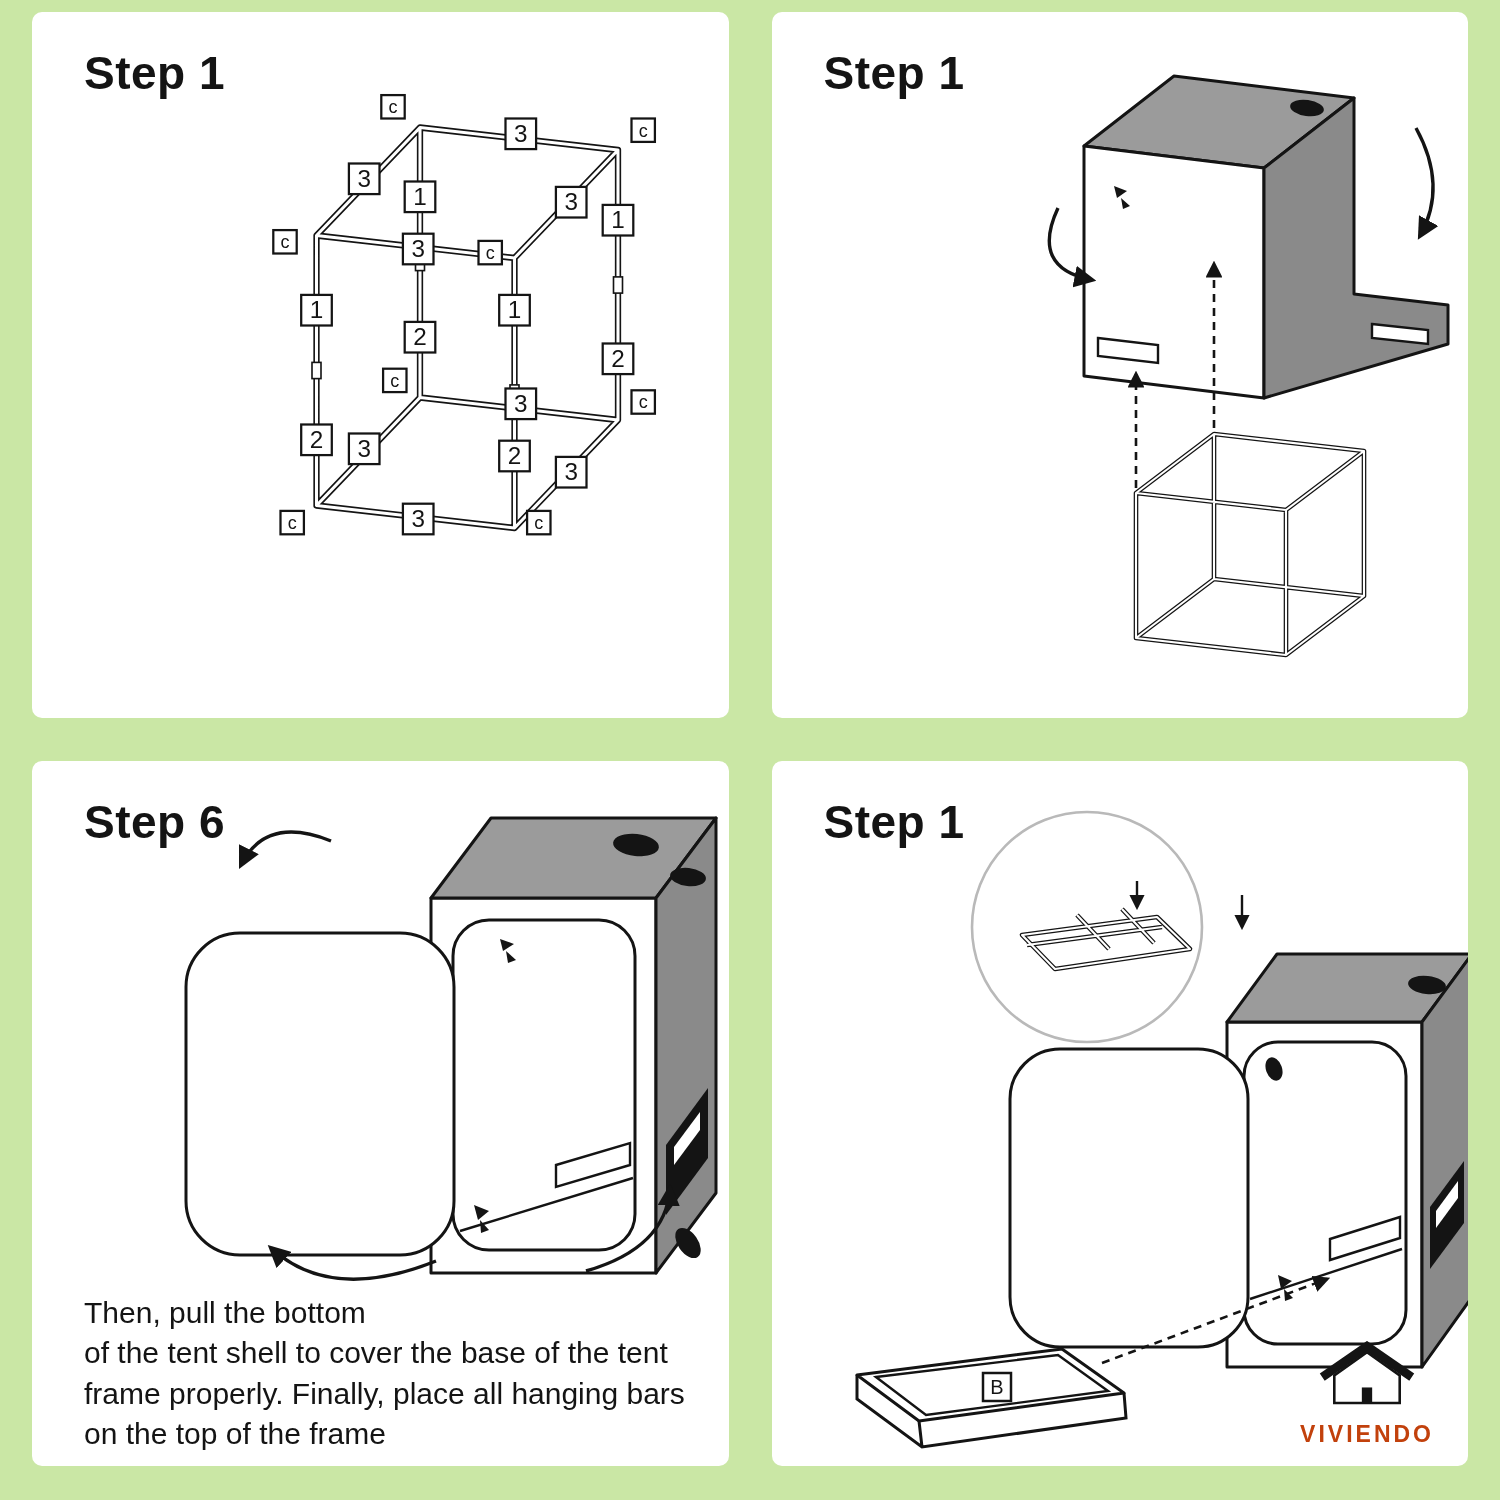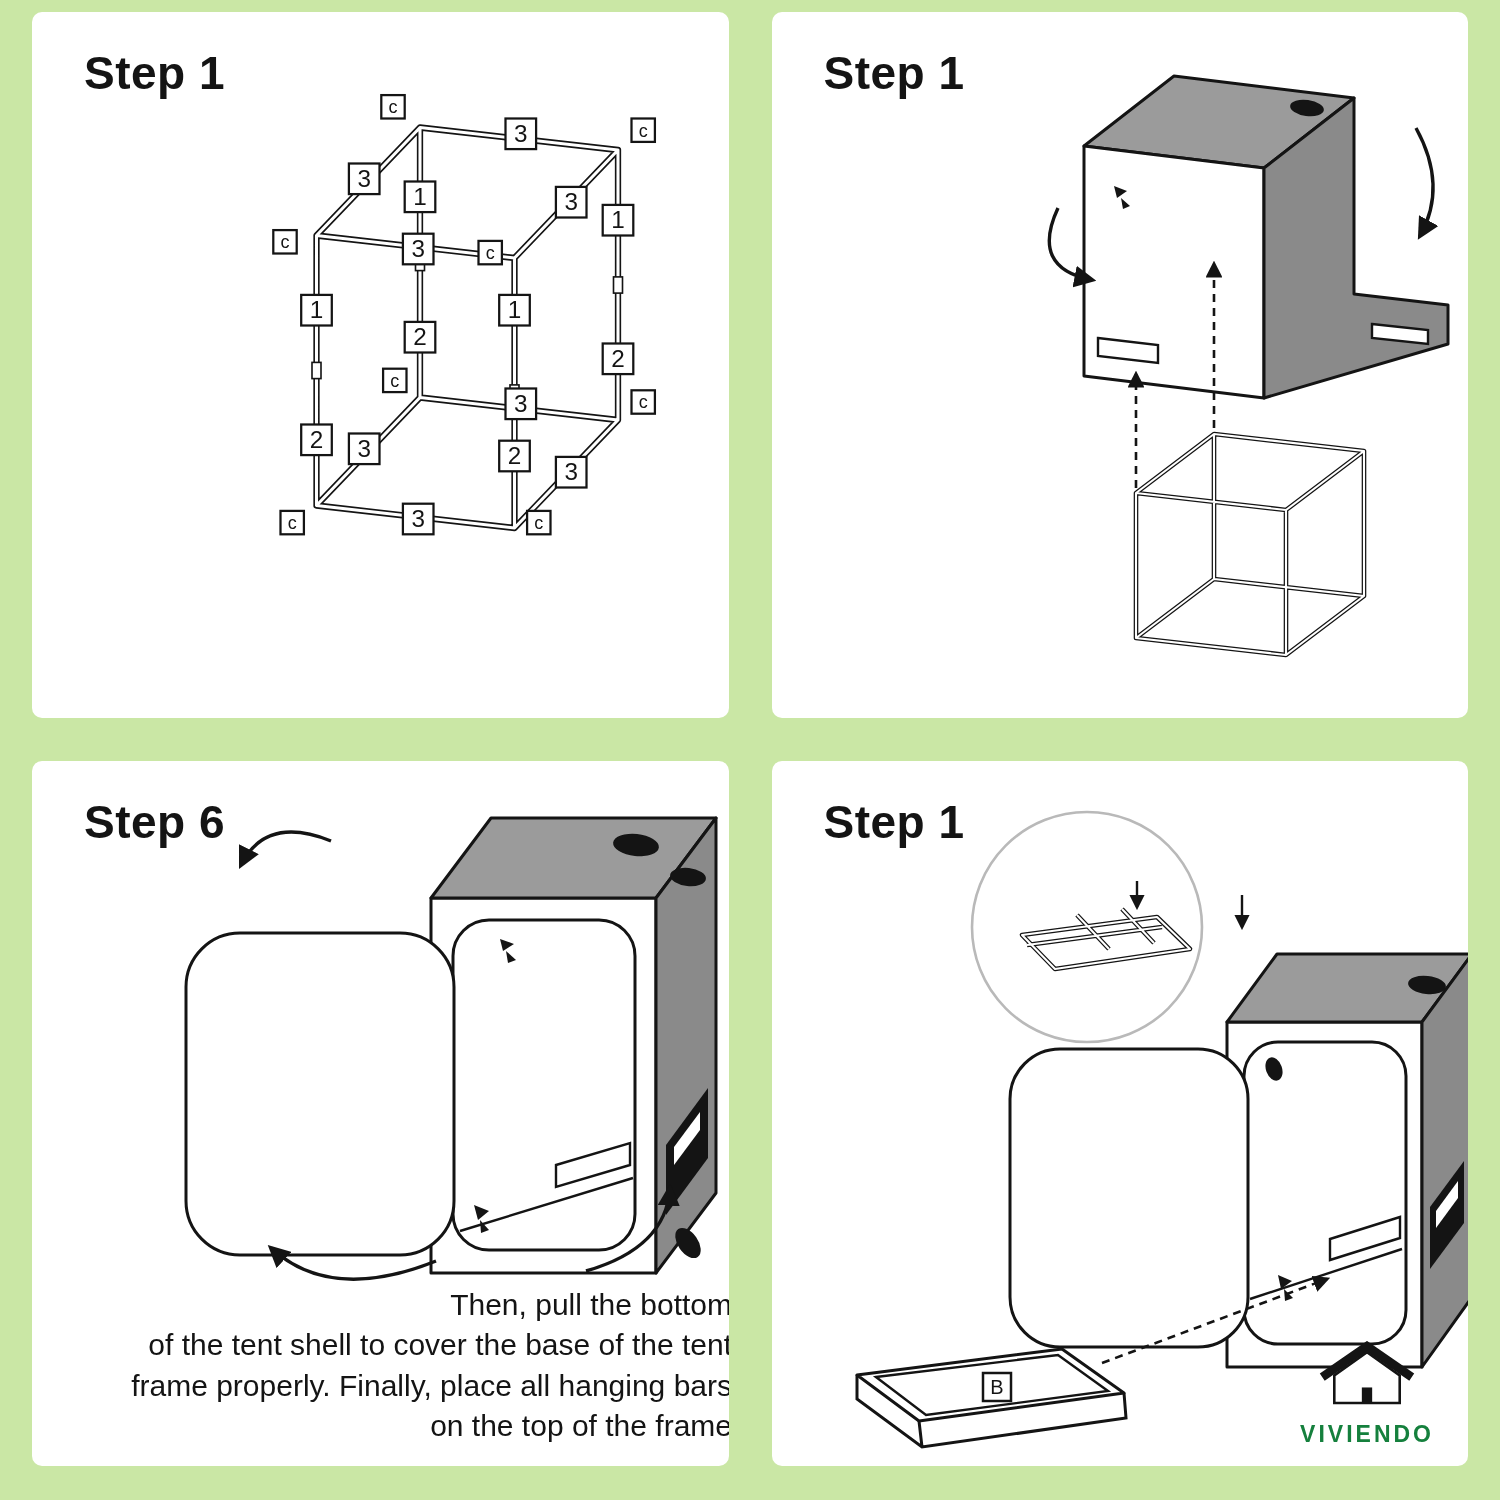--- a/index.html
+++ b/index.html
@@ -28,24 +28,24 @@
     font-size:46px;font-weight:bold;color:#141414;letter-spacing:.5px;
   }
   .caption{
     color:#141414;font-size:31px;line-height:1.34;white-space:pre-line;
   }
   .s1-svg{position:absolute;top:66px;left:118px;width:576px;height:540px;}
   .s1-cap{position:absolute;left:52px;bottom:28px;}
   .s2-svg{position:absolute;top:24px;right:14px;width:430px;height:680px;}
   .s2-cap{position:absolute;left:30px;top:404px;width:372px;font-size:30px;}
   .s3-svg{position:absolute;top:32px;left:4px;width:700px;height:540px;}
-  .s3-cap{position:absolute;left:52px;bottom:20px;width:648px;font-size:30px;text-align:right;}
+  .s3-cap{position:absolute;left:52px;bottom:12px;width:648px;font-size:30px;}
   .s4-svg{position:absolute;top:16px;left:0px;width:702px;height:682px;}
   .logo{position:absolute;right:34px;bottom:18px;text-align:center;}
-  .logo-text{font-weight:bold;font-size:23px;letter-spacing:3px;color:#15803d;margin-top:2px;}
+  .logo-text{font-weight:bold;font-size:23px;letter-spacing:3px;color:#c2410c;margin-top:2px;}
 
   
   .tb{stroke:#141414;stroke-width:7;fill:none;stroke-linejoin:round;}
   .tw{stroke:#ffffff;stroke-width:3.4;fill:none;stroke-linejoin:round;}
   .tb2{stroke:#141414;stroke-width:4.6;fill:none;stroke-linejoin:round;}
   .tw2{stroke:#ffffff;stroke-width:2.1;fill:none;stroke-linejoin:round;}
   .joint{fill:#ffffff;stroke:#141414;stroke-width:1.8;}
 
   
   .lbl rect,.lblc rect{fill:#ffffff;stroke:#141414;stroke-width:2.5;}

